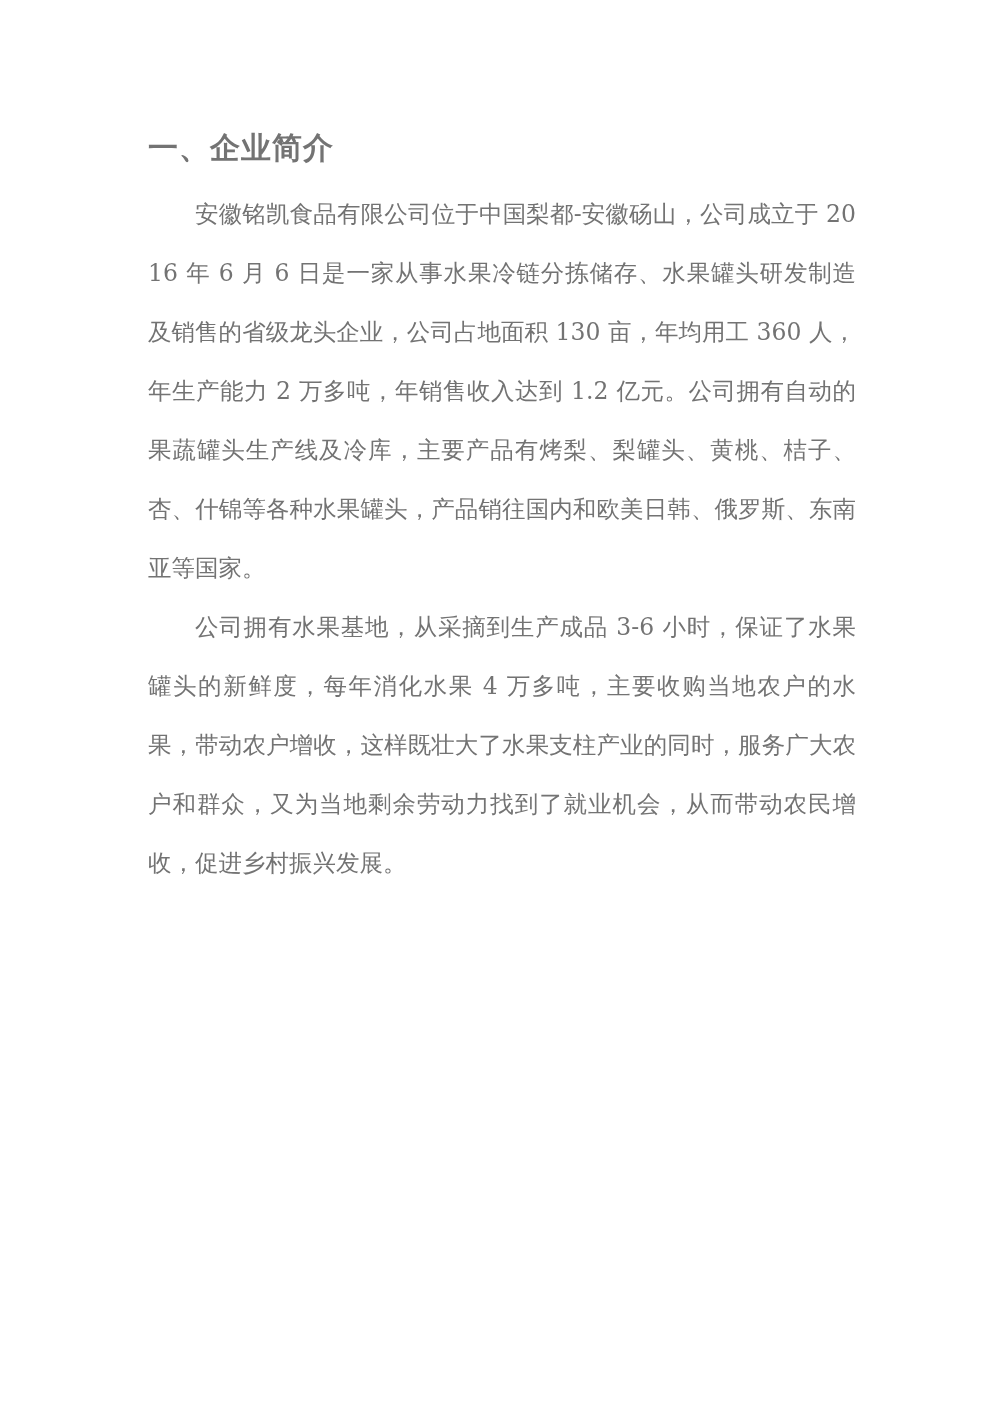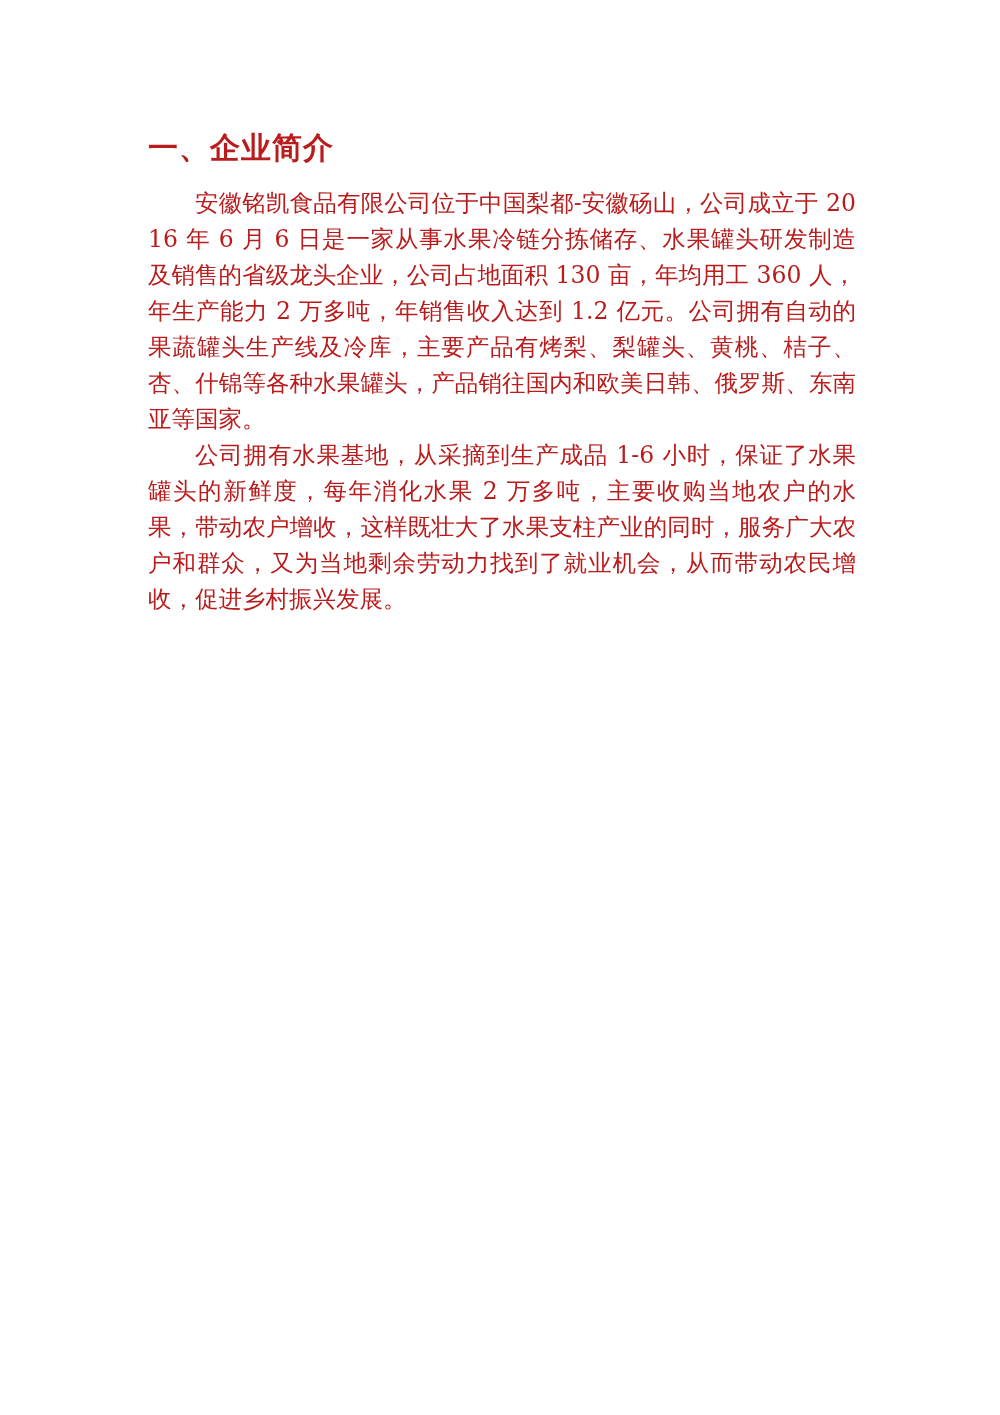--- a/index.html
+++ b/index.html
@@ -6,47 +6,47 @@
     margin: 0;
     padding: 0;
     background: #ffffff;
   }
   .page {
     position: relative;
     width: 924px;
     height: 1415px;
     background: #ffffff;
     overflow: hidden;
-    color: #b91c1c;
+    color: #737373;
     font-family: "DejaVu Serif", "Liberation Serif", serif;
   }
   .content {
     position: absolute;
     left: 148px;
     top: 130px;
     width: 708px;
   }
   .doc-heading {
     font-size: 30px;
     line-height: 36px;
     font-weight: bold;
     margin: 0 0 19px 0;
     letter-spacing: 1px;
   }
   .doc-para {
     font-size: 23.5px;
-    line-height: 36px;
+    line-height: 59px;
     text-align: justify;
     text-indent: 2em;
     margin: 0;
     word-break: break-all;
   }
 </style>
 </head>
 <body>
 
 <div class="page">
   <div class="content">
     <h1 class="doc-heading">一、企业简介</h1>
     <p class="doc-para">安徽铭凯食品有限公司位于中国梨都-安徽砀山，公司成立于 2016 年 6 月 6 日是一家从事水果冷链分拣储存、水果罐头研发制造及销售的省级龙头企业，公司占地面积 130 亩，年均用工 360 人，年生产能力 2 万多吨，年销售收入达到 1.2 亿元。公司拥有自动的果蔬罐头生产线及冷库，主要产品有烤梨、梨罐头、黄桃、桔子、杏、什锦等各种水果罐头，产品销往国内和欧美日韩、俄罗斯、东南亚等国家。</p>
-    <p class="doc-para">公司拥有水果基地，从采摘到生产成品 1-6 小时，保证了水果罐头的新鲜度，每年消化水果 2 万多吨，主要收购当地农户的水果，带动农户增收，这样既壮大了水果支柱产业的同时，服务广大农户和群众，又为当地剩余劳动力找到了就业机会，从而带动农民增收，促进乡村振兴发展。</p>
+    <p class="doc-para">公司拥有水果基地，从采摘到生产成品 3-6 小时，保证了水果罐头的新鲜度，每年消化水果 4 万多吨，主要收购当地农户的水果，带动农户增收，这样既壮大了水果支柱产业的同时，服务广大农户和群众，又为当地剩余劳动力找到了就业机会，从而带动农民增收，促进乡村振兴发展。</p>
   </div>
 </div>
 
 </body></html>

